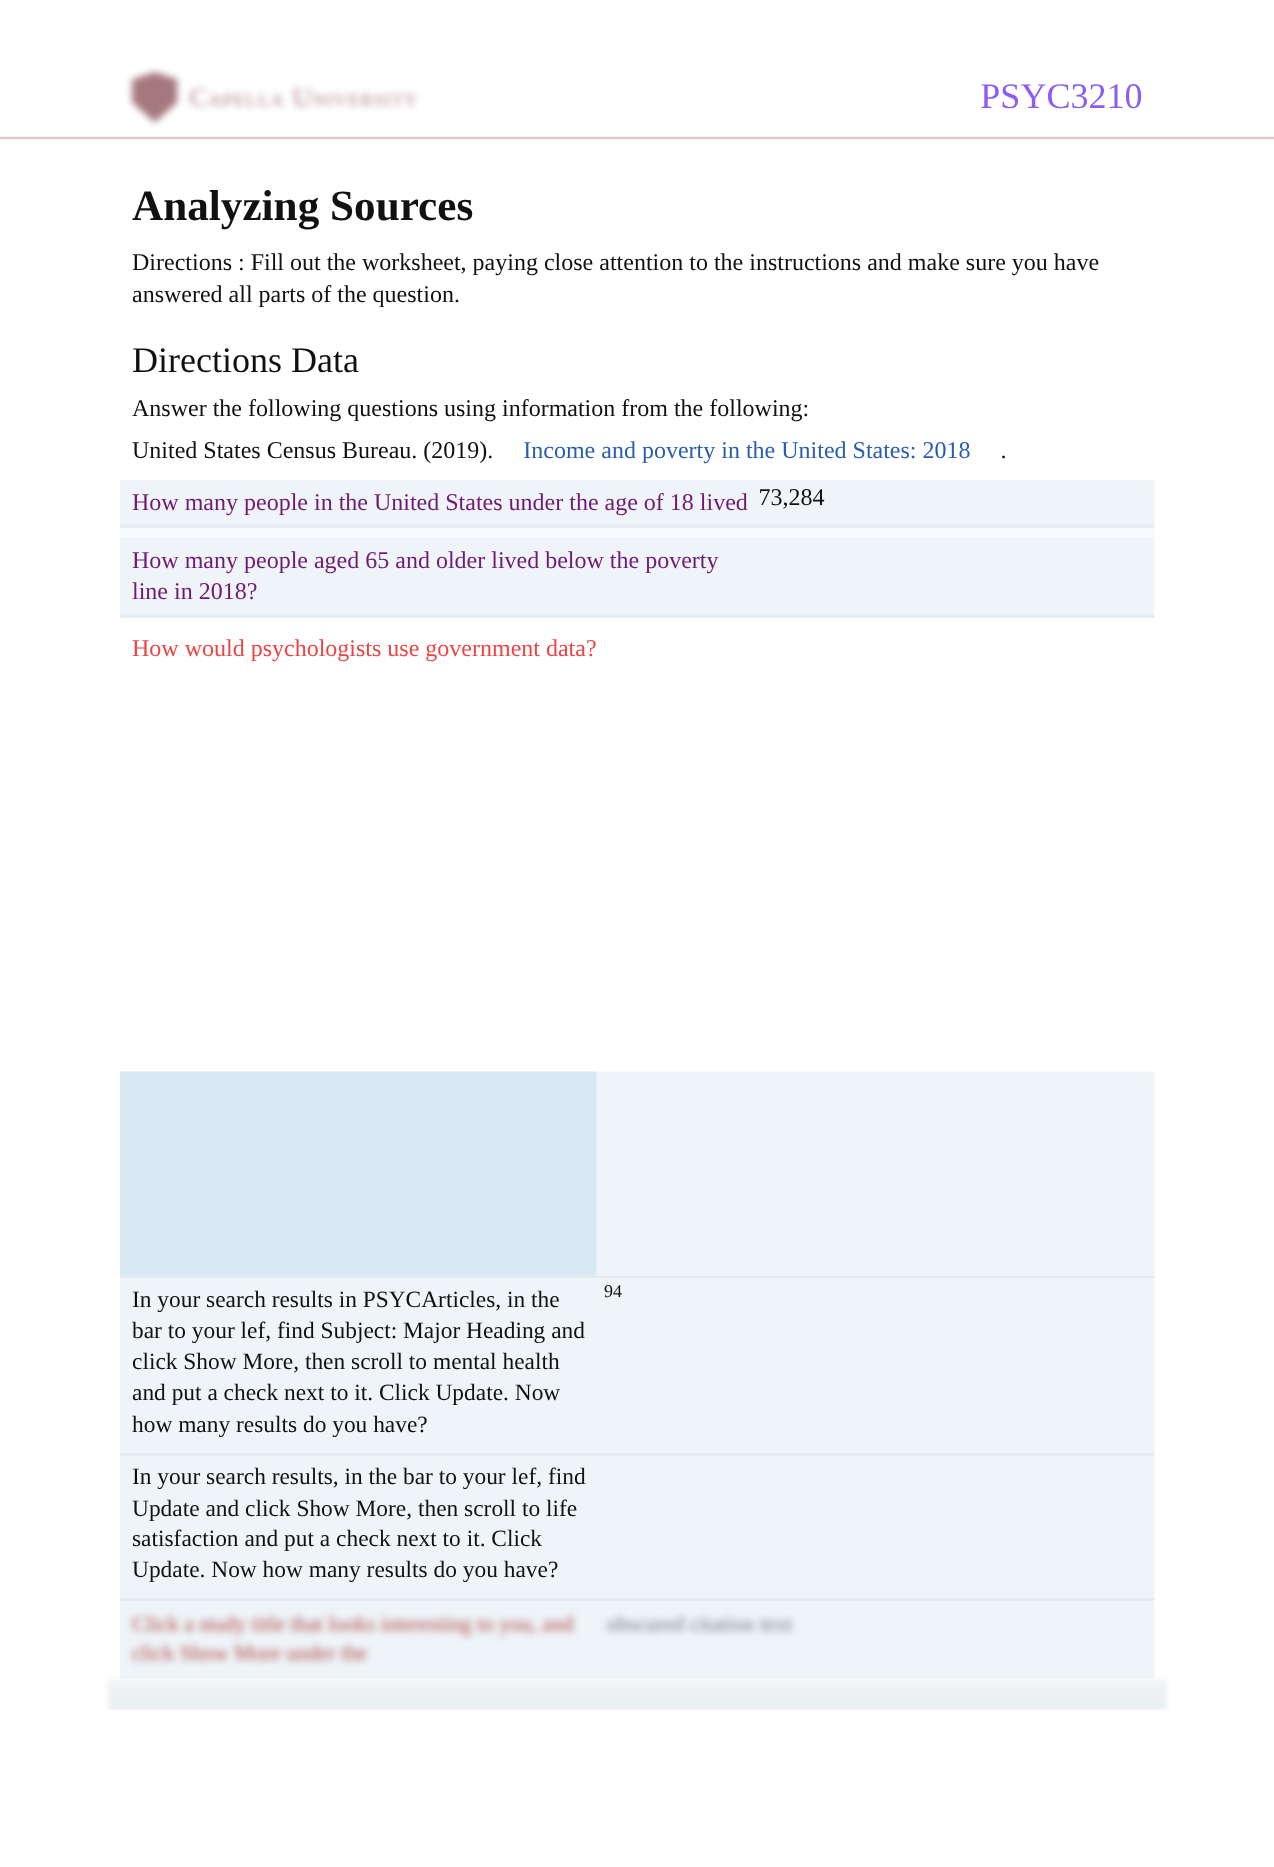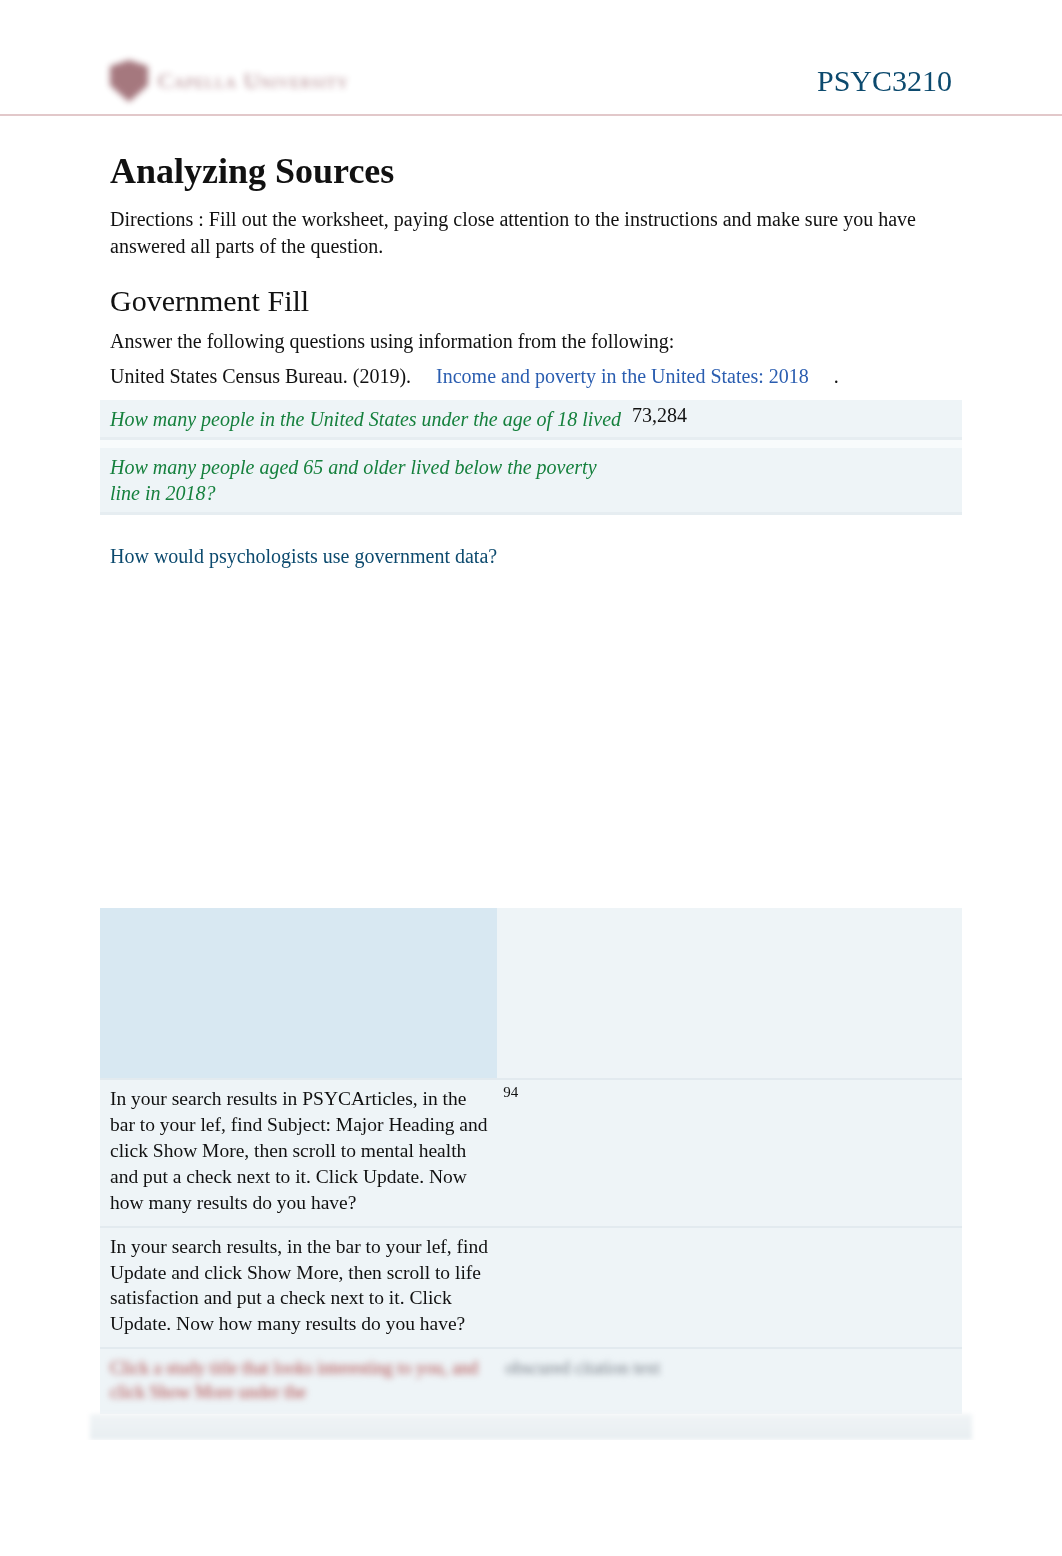--- a/index.html
+++ b/index.html
@@ -37,21 +37,21 @@
     }
     .logo-text {
       font-size: 22px;
       color: #6b1f2a;
       font-variant: small-caps;
       letter-spacing: 1px;
       font-weight: 500;
     }
     .course-code {
       font-size: 30px;
-      color: #0c4a6e;
+      color: #8b5cf6;
       font-weight: 400;
     }
     .content {
       padding: 20px 110px 0 110px;
     }
     h1.analyzing {
       font-size: 36px;
       font-weight: 700;
       color: #111;
       margin: 14px 0 14px 0;
@@ -97,40 +97,39 @@
       margin: 0 -10px;
       padding: 0 10px;
     }
     .qa-row.clip1 {
       max-height: 34px;
       overflow: hidden;
     }
     .qa-question {
       flex: 0 0 62%;
       font-size: 20px;
-      color: #15803d;
+      color: #701a75;
       padding: 6px 6px 6px 0;
       line-height: 1.3;
-      font-style: italic;
     }
     .qa-answer {
       flex: 1;
       font-size: 20px;
       color: #111;
       padding: 4px 0 0 0;
     }
     .spacer-row {
       height: 8px;
       background: #f8fbfc;
       margin: 0 -10px;
     }
     .q-open {
       font-size: 20px;
-      color: #0c4a6e;
-      margin: 30px 0 0 0;
+      color: #ef4444;
+      margin: 15px 0 0 0;
     }
     .big-gap {
       height: 340px;
     }
     .lower-block {
       margin: 0 -10px;
     }
     .blue-box-row {
       display: flex;
       background: #eef4f7;
@@ -211,21 +210,21 @@
 
   <div class="content">
 
     <h1 class="analyzing">Analyzing Sources</h1>
 
     <p class="directions">
       <span class="label">Directions</span>
       <span>: Fill out the worksheet, paying close attention to the instructions and make sure you have answered all parts of the question.</span>
     </p>
 
-    <h2 class="section">Government Fill</h2>
+    <h2 class="section">Directions Data</h2>
 
     <p class="intro">Answer the following questions using information from the following:</p>
 
     <p class="citation">
       <span>United States Census Bureau. (2019).</span>
       &nbsp;&nbsp;&nbsp;
       <span class="link">Income and poverty in the United States: 2018</span>
       &nbsp;&nbsp;&nbsp;
       <span>.</span>
     </p>

